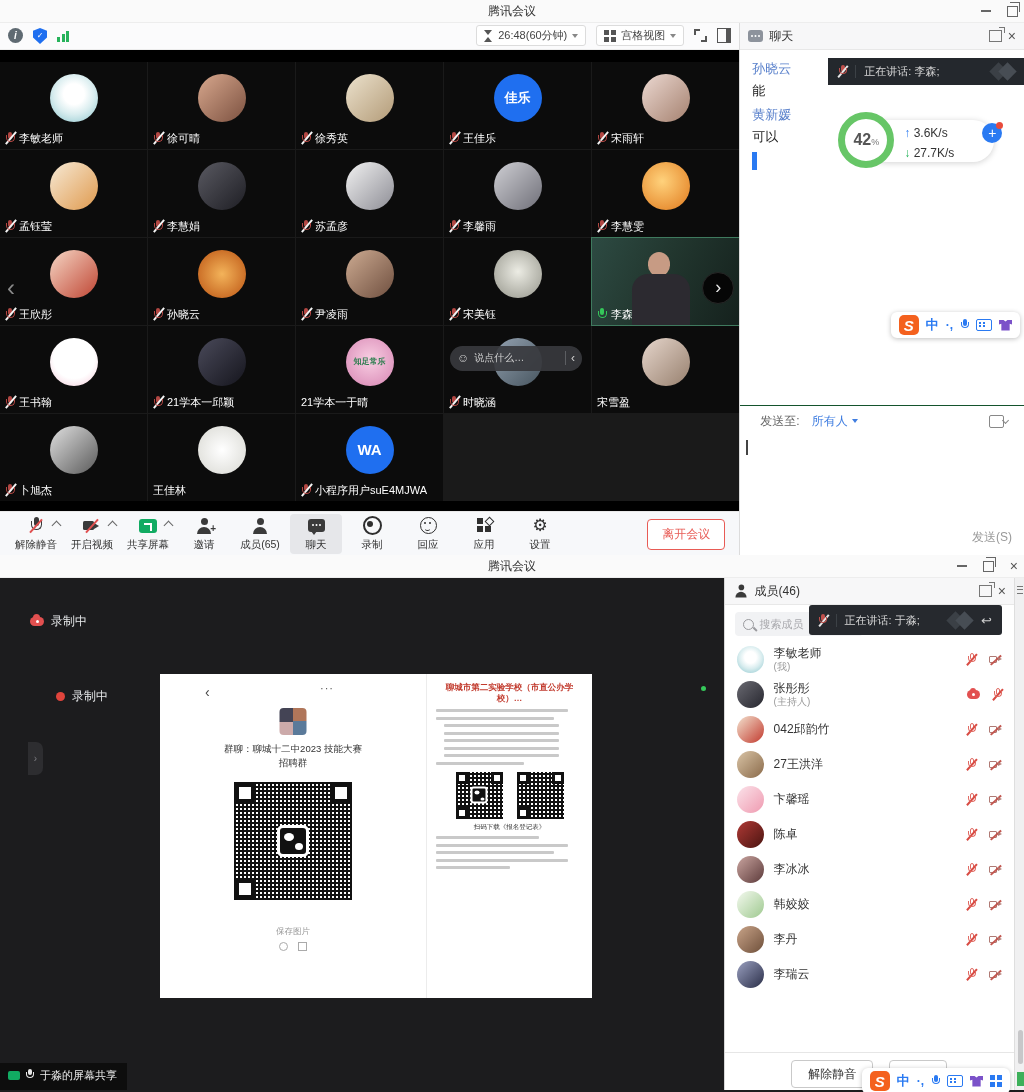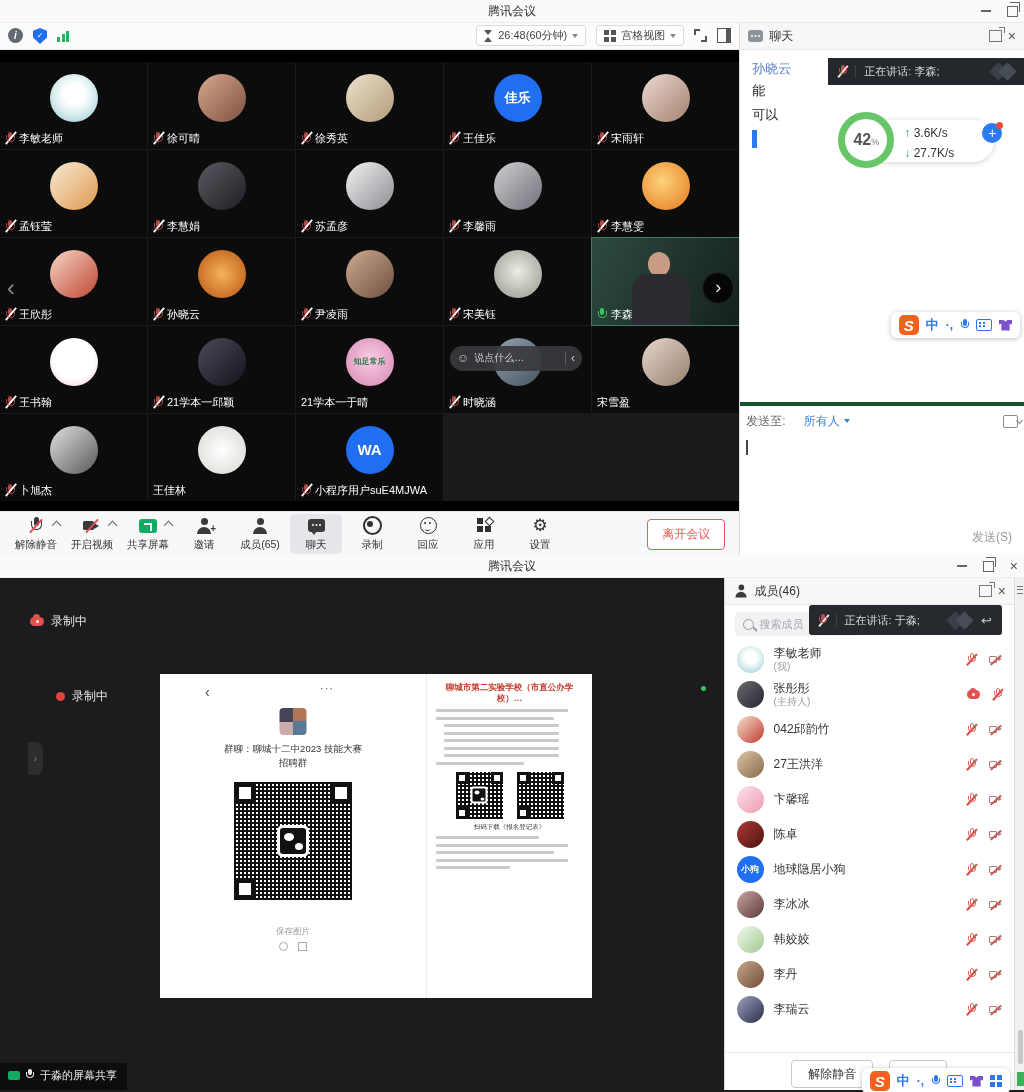--- a/index.html
+++ b/index.html
@@ -128,21 +128,21 @@
   .s-dots{color:#2a7af2;font-size:12px;font-weight:bold;}
   .s-mic{position:relative;width:9px;height:13px;}
   .s-mic::before{content:"";position:absolute;left:2.5px;top:0;width:4px;height:7px;border-radius:2px;background:#2a7af2;}
   .s-mic::after{content:"";position:absolute;left:0.5px;top:3px;width:6px;height:5px;border:1.4px solid #2a7af2;border-top:none;border-radius:0 0 4px 4px;}
   .s-kb{width:14px;height:10px;border:1.5px solid #2a7af2;border-radius:2px;position:relative;}
   .s-kb::before{content:"";position:absolute;left:2px;top:2px;width:2px;height:2px;background:#2a7af2;box-shadow:4px 0 #2a7af2,0 3px #2a7af2,4px 3px #2a7af2;}
   .s-shirt{width:13px;height:11px;background:#7b52c9;clip-path:polygon(0 0,30% 0,50% 18%,70% 0,100% 0,100% 45%,82% 38%,82% 100%,18% 100%,18% 38%,0 45%);}
   .s-grid{position:relative;width:12px;height:12px;}
   .s-grid::before{content:"";position:absolute;left:0;top:0;width:5px;height:5px;background:#2a7af2;box-shadow:7px 0 #2a7af2,0 7px #2a7af2,7px 7px #2a7af2;}
   .sogou1{top:262px;right:4px;}
-  .sendto-row{border-top:4px solid #14532d;height:30px;display:flex;align-items:center;gap:18px;padding:0 6px;font-size:12px;}
+  .sendto-row{border-top:1px solid #14532d;height:30px;display:flex;align-items:center;gap:12px;padding:0 20px;font-size:12px;}
   .sendto-label{color:#666;}
   .sendto-val{color:#3f7de0;display:flex;align-items:center;gap:4px;}
   .sendto-val .caret-dn{border-top-color:#3f7de0;}
   .icon-shot{margin-left:auto;width:13px;height:11px;border:1.5px solid #888;border-radius:2px;position:relative;}
   .icon-shot::after{content:"";position:absolute;right:-5px;top:2px;width:4px;height:4px;border-left:1.5px solid #888;border-top:1.5px solid #888;transform:rotate(-135deg);}
   .input-area{height:82px;position:relative;}
   .caret-bar{position:absolute;left:6px;top:4px;width:2px;height:15px;background:#444;}
   .send-row{height:38px;display:flex;align-items:center;justify-content:flex-end;padding-right:12px;color:#999;font-size:12px;}
   
   #win2{position:absolute;left:0;top:555px;width:1024px;height:537px;background:#1c1c1e;}
@@ -592,20 +592,21 @@
           <span class="icon-pop"></span>
           <span class="xclose">×</span>
         </div>
         <div class="chat-body">
           <div id="msg-list">
               <div class="msg">
                 <div class="sender">孙晓云</div>
                 <div class="mtext">能</div>
               </div>
               <div class="msg">
+                <div class="sender">黄新媛</div>
                 <div class="mtext">可以</div>
               </div>
             </div>
           <div class="blue-bar"></div>
           <div class="speak-banner">
             <span class="bmic">
                 <i></i>
               </span>
             <span class="bdiv"></span>
             <span>正在讲话: 李森;</span>
@@ -847,35 +848,20 @@
     <div class="micons">
                 <span class="ic ic-mic-muted">
                   <i></i>
                 </span>
                 <span class="ic ic-cam-muted">
                   <i></i>
                 </span>
               </div>
   </div>
 
-  <div class="mrow">
-    <div class="mavatar" style="background: rgb(31, 111, 240); color: rgb(255, 255, 255); font-size: 9px;">小狗</div>
-    <div class="mtext-wrap">
-      <span class="mname">地球隐居小狗</span>
-
-    </div>
-    <div class="micons">
-                <span class="ic ic-mic-muted">
-                  <i></i>
-                </span>
-                <span class="ic ic-cam-muted">
-                  <i></i>
-                </span>
-              </div>
-  </div>
 
   <div class="mrow">
     <div class="mavatar" style="background: linear-gradient(135deg, rgb(202, 165, 160), rgb(92, 58, 58));"></div>
     <div class="mtext-wrap">
       <span class="mname">李冰冰</span>
 
     </div>
     <div class="micons">
                 <span class="ic ic-mic-muted">
                   <i></i>

